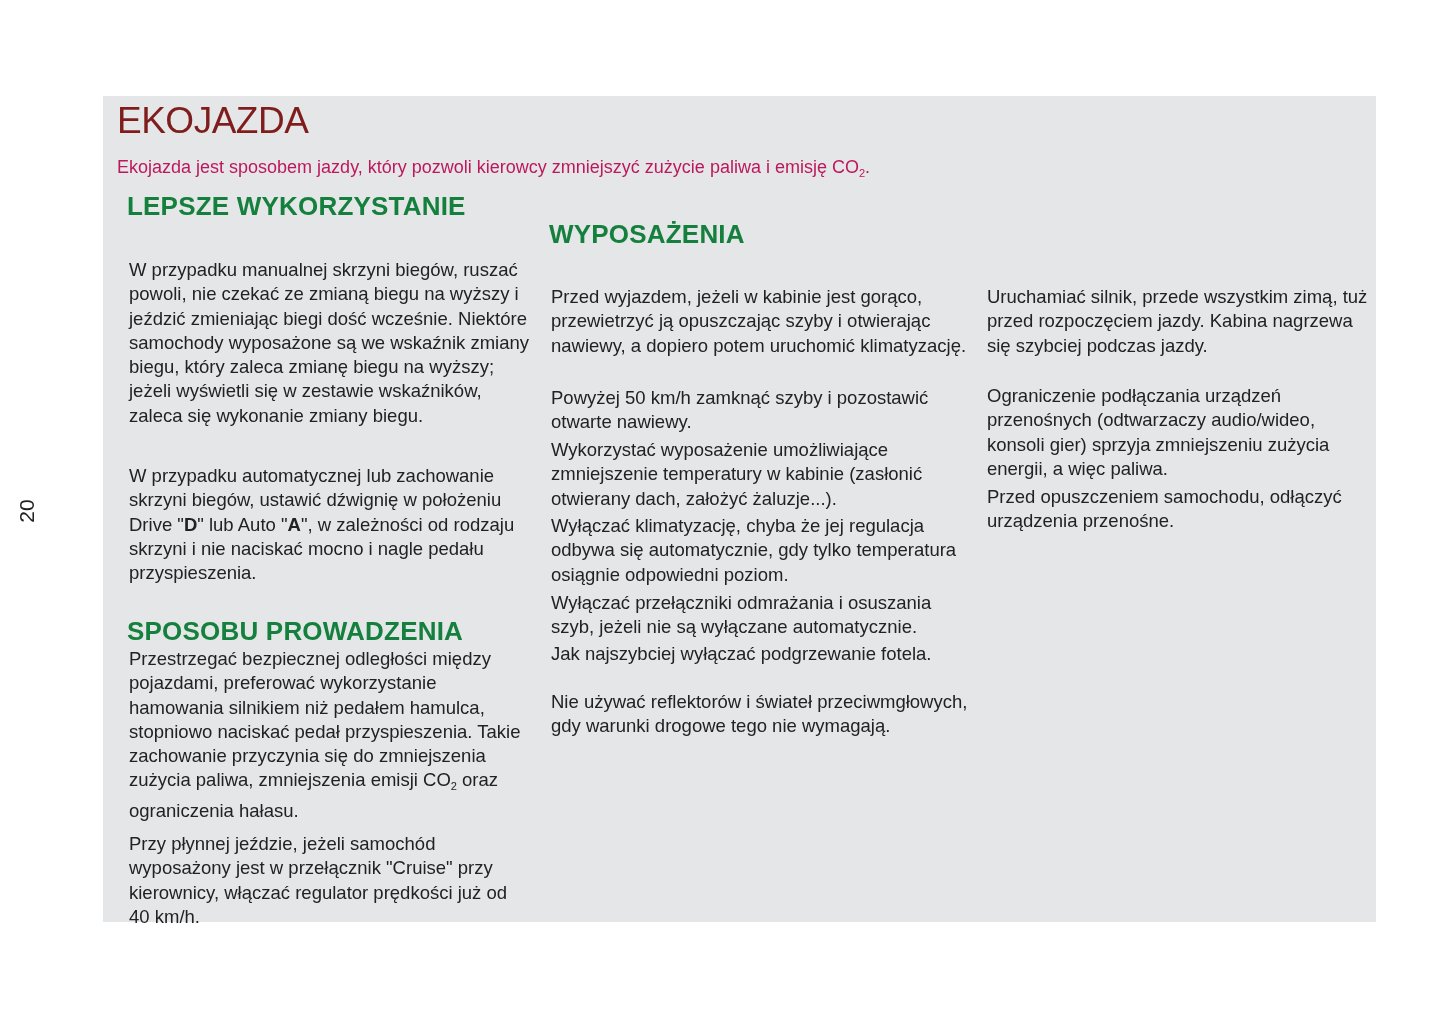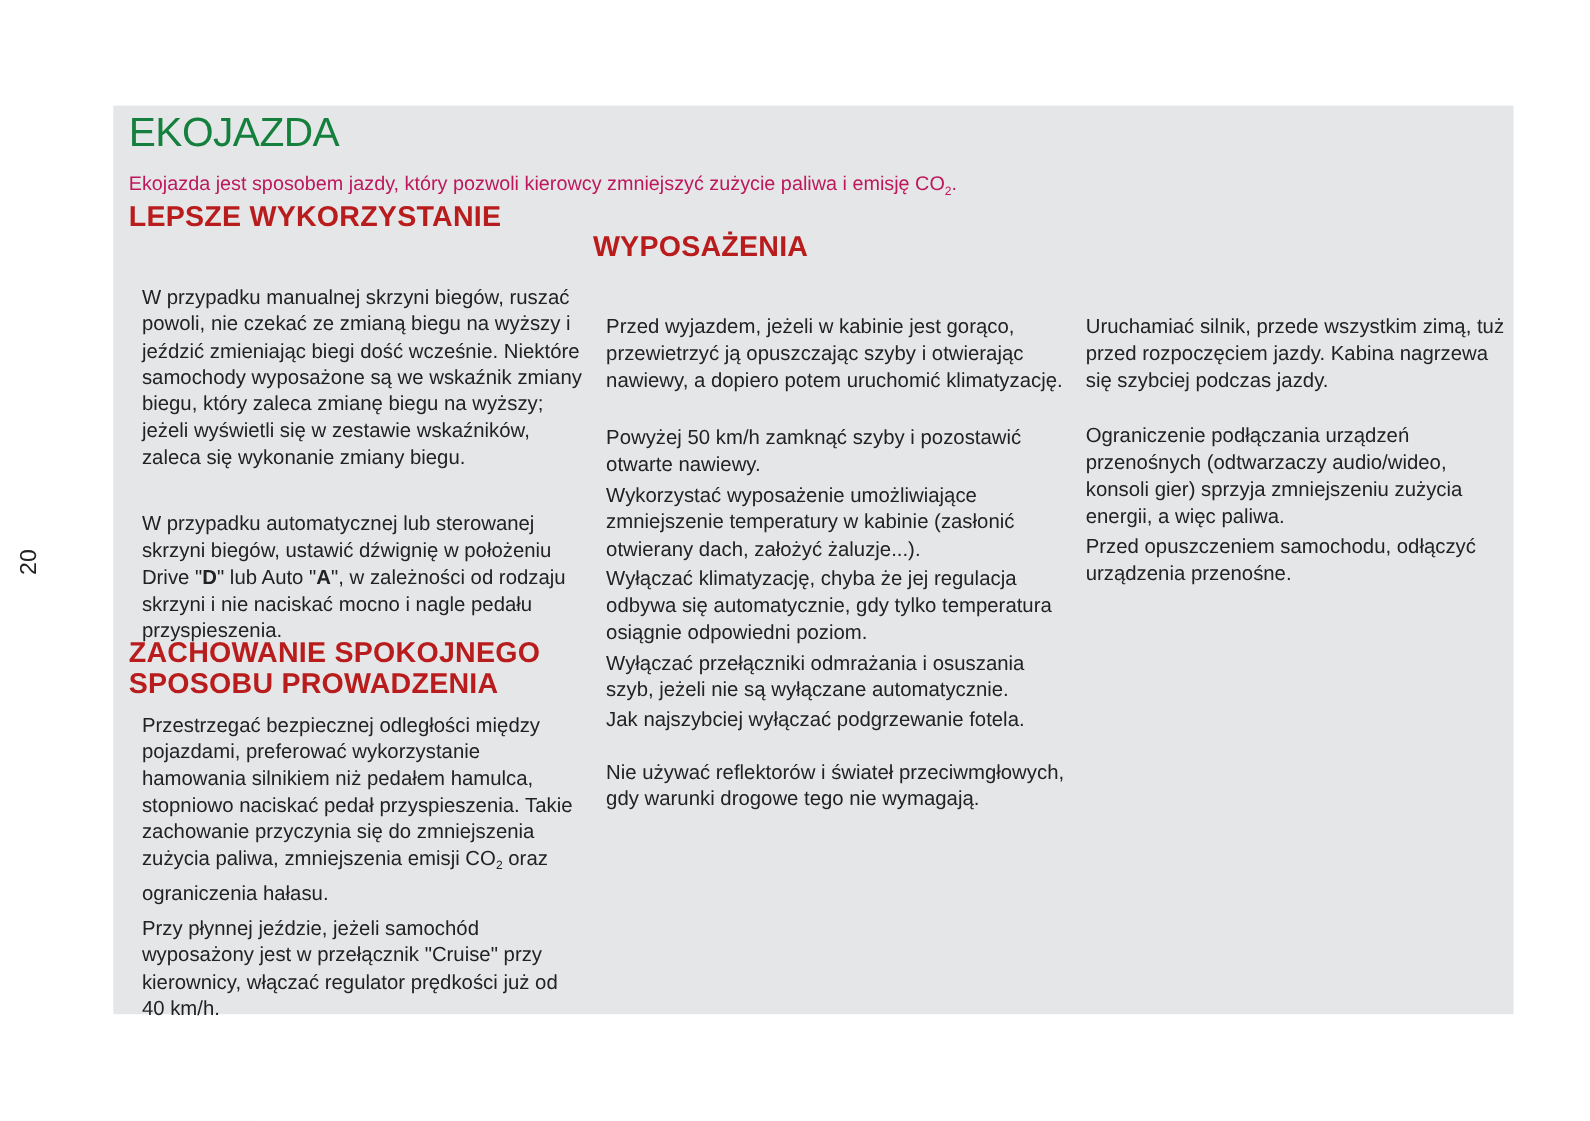--- a/index.html
+++ b/index.html
@@ -1,45 +1,45 @@
 <!DOCTYPE html>
 <html><head>
 <meta charset="utf-8">
 <style>
   html, body { margin:0; padding:0; }
   body { width:1445px; height:1019px; background:#ffffff; position:relative; overflow:hidden;
          font-family:"Liberation Sans", sans-serif; color:#1e1e1e; }
   .panel { position:absolute; left:103px; top:96px; width:1273px; height:826px; background:#e5e6e8; }
   .page-num { position:absolute; left:12px; top:496px; width:30px; height:30px; font-size:21px; color:#222;
               transform:rotate(-90deg); transform-origin:center; text-align:center; line-height:30px; }
-  .title { position:absolute; left:117px; top:100px; font-size:37px; font-weight:normal; color:#15803d; letter-spacing:-0.5px; margin:0; }
+  .title { position:absolute; left:117px; top:100px; font-size:37px; font-weight:normal; color:#7f1d1d; letter-spacing:-0.5px; margin:0; }
   .intro { position:absolute; left:117px; top:157px; font-size:18px; color:#be185d; white-space:nowrap; }
   .intro sub, .para sub { font-size:11px; vertical-align:-4px; }
-  .heading { position:absolute; margin:0; font-size:26px; font-weight:bold; color:#b91c1c; line-height:28px; letter-spacing:0.2px; }
+  .heading { position:absolute; margin:10px; font-size:26px; font-weight:bold; color:#15803d; line-height:28px; letter-spacing:0.2px; }
   .para { position:absolute; font-size:18.5px; line-height:24.3px; color:#222; margin:12px; }
   .para b { font-weight:bold; }
 </style>
 </head>
 <body>
 
 <div class="panel"></div>
 
 <div class="page-num">20</div>
 
 <h1 class="title">EKOJAZDA</h1>
 
 <div class="intro"><span>Ekojazda jest sposobem jazdy, który pozwoli kierowcy zmniejszyć zużycie paliwa i emisję CO</span><sub>2</sub><span>.</span></div>
 
 <h2 class="heading" style="left:117px; top:182px;">
   <span>LEPSZE WYKORZYSTANIE</span><br>
 </h2>
 <p class="para" style="left:117px; top:246px; width:400px;">W przypadku manualnej skrzyni biegów, ruszać powoli, nie czekać ze zmianą biegu na wyższy i jeździć zmieniając biegi dość wcześnie. Niektóre samochody wyposażone są we wskaźnik zmiany biegu, który zaleca zmianę biegu na wyższy; jeżeli wyświetli się w zestawie wskaźników, zaleca się wykonanie zmiany biegu.</p>
-<p class="para" style="left:117px; top:452px; width:400px;"><span>W przypadku automatycznej lub sterowanej skrzyni biegów, ustawić dźwignię w położeniu Drive "</span><b>D</b><span>" lub Auto "</span><b>A</b><span>", w zależności od rodzaju skrzyni i nie naciskać mocno i nagle pedału przyspieszenia.</span></p>
+<p class="para" style="left:117px; top:452px; width:400px;"><span>W przypadku automatycznej lub zachowanie skrzyni biegów, ustawić dźwignię w położeniu Drive "</span><b>D</b><span>" lub Auto "</span><b>A</b><span>", w zależności od rodzaju skrzyni i nie naciskać mocno i nagle pedału przyspieszenia.</span></p>
 <h2 class="heading" style="left:117px; top:579px;">
-  <span>ZACHOWANIE SPOKOJNEGO</span><br><span>SPOSOBU PROWADZENIA</span>
+  <br><span>SPOSOBU PROWADZENIA</span>
 </h2>
 <p class="para" style="left:117px; top:635px; width:400px;"><span>Przestrzegać bezpiecznej odległości między pojazdami, preferować wykorzystanie hamowania silnikiem niż pedałem hamulca, stopniowo naciskać pedał przyspieszenia. Takie zachowanie przyczynia się do zmniejszenia zużycia paliwa, zmniejszenia emisji CO</span><sub>2</sub><span> oraz ograniczenia hałasu.</span></p>
 <p class="para" style="left:117px; top:820px; width:400px;">Przy płynnej jeździe, jeżeli samochód wyposażony jest w przełącznik "Cruise" przy kierownicy, włączać regulator prędkości już od 40 km/h.</p>
 
 <h2 class="heading" style="left:539px; top:182px;">
   <br><span>WYPOSAŻENIA</span><br>
 </h2>
 <p class="para" style="left:539px; top:273px; width:420px;">Przed wyjazdem, jeżeli w kabinie jest gorąco, przewietrzyć ją opuszczając szyby i otwierając nawiewy, a dopiero potem uruchomić klimatyzację.</p>
 <p class="para" style="left:539px; top:374px; width:420px;">Powyżej 50 km/h zamknąć szyby i pozostawić otwarte nawiewy.</p>
 <p class="para" style="left:539px; top:426px; width:420px;">Wykorzystać wyposażenie umożliwiające zmniejszenie temperatury w kabinie (zasłonić otwierany dach, założyć żaluzje...).</p>

